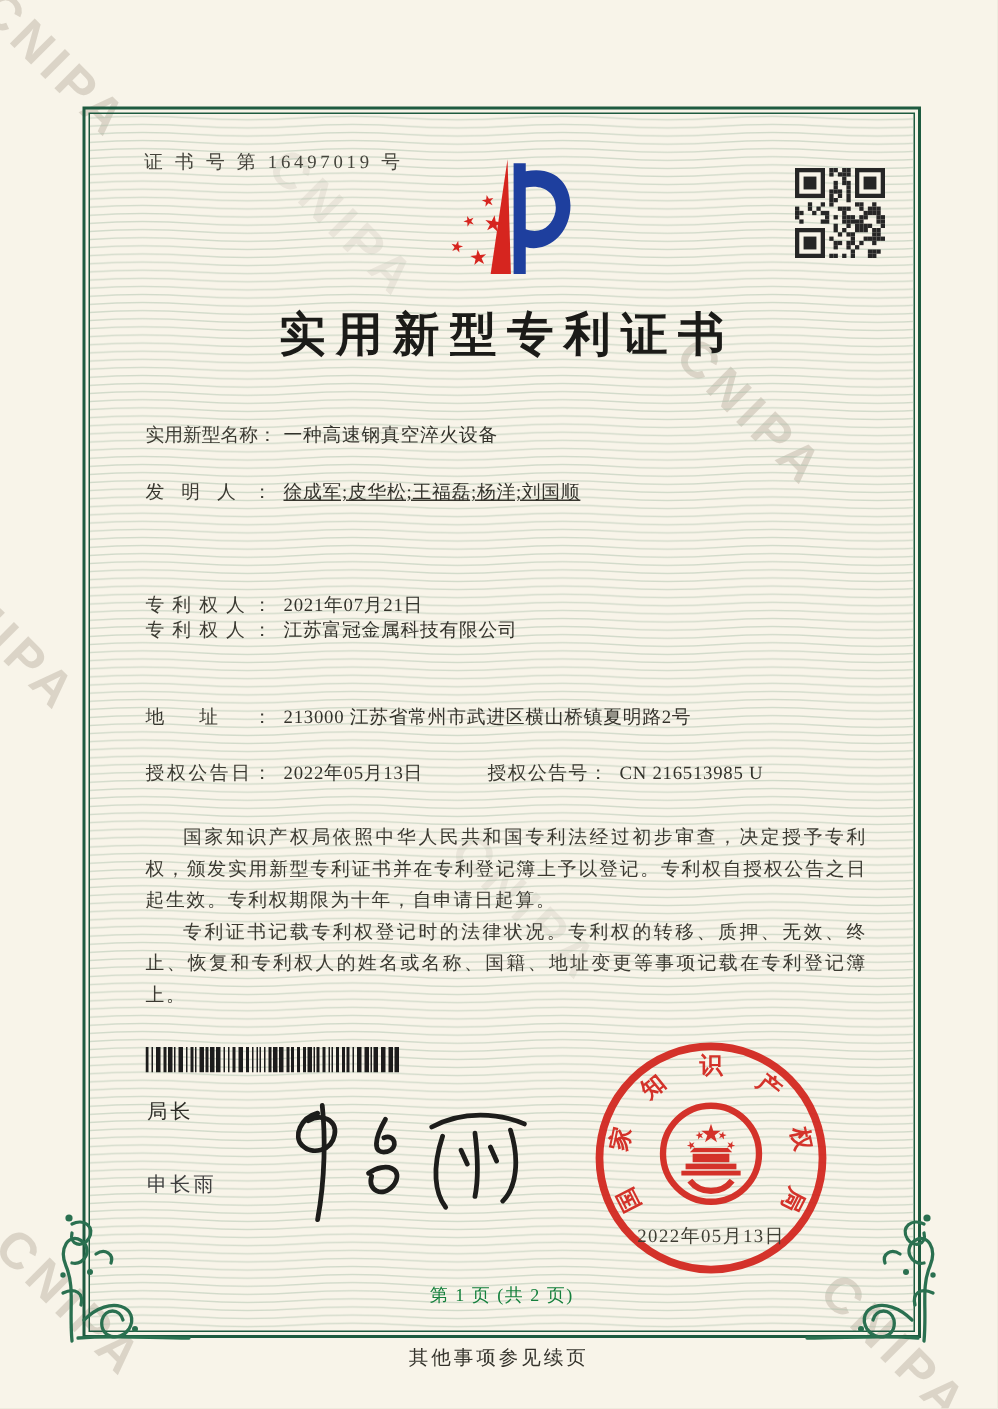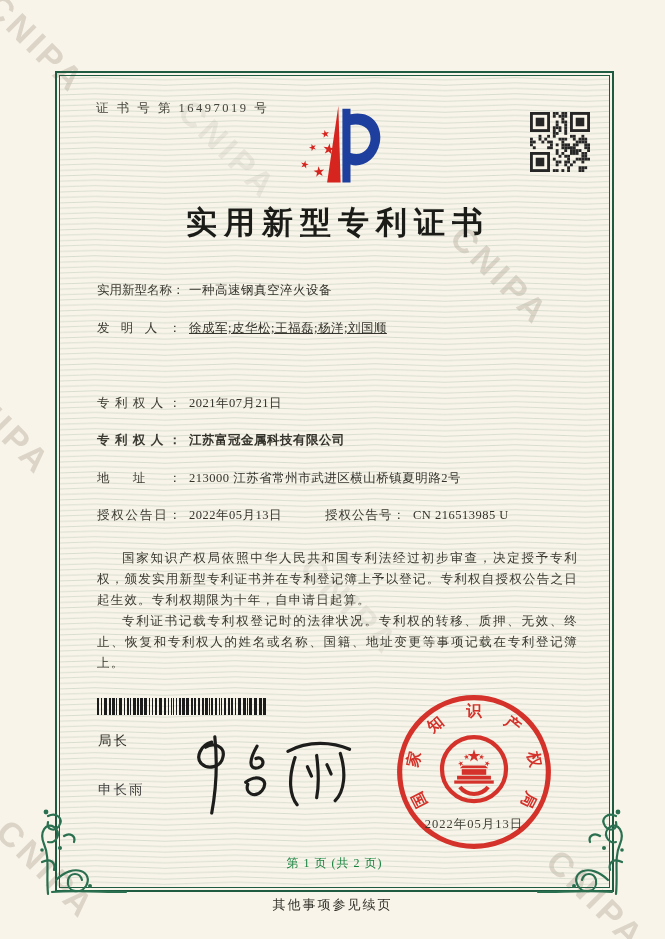--- a/index.html
+++ b/index.html
@@ -244,21 +244,21 @@
 
         <div class="row" style="top:207px;">
           <span class="flabel">实用新型名称：</span><span class="fvalue">一种高速钢真空淬火设备</span>
         </div>
         <div class="row" style="top:245px;text-decoration:underline;">
           <span class="flabel">发明人：</span><span class="fvalue">徐成军;皮华松;王福磊;杨洋;刘国顺</span>
         </div>
         <div class="row" style="top:320px;">
           <span class="flabel">专利权人：</span><span class="fvalue">2021年07月21日</span>
         </div>
-        <div class="row" style="top:357px;font-weight:bold;">
+        <div class="row" style="top:337px;">
           <span class="flabel">专利权人：</span><span class="fvalue">江苏富冠金属科技有限公司</span>
         </div>
         <div class="row" style="top:395px;">
           <span class="flabel">地址：</span><span class="fvalue">213000 江苏省常州市武进区横山桥镇夏明路2号</span>
         </div>
         <div class="row" style="top:432px;">
           <span class="flabel">授权公告日：</span><span class="fvalue">2022年05月13日</span>
           <span class="pair2">
             <span class="flabel2">授权公告号：</span><span class="fvalue">CN 216513985 U</span>
           </span>

